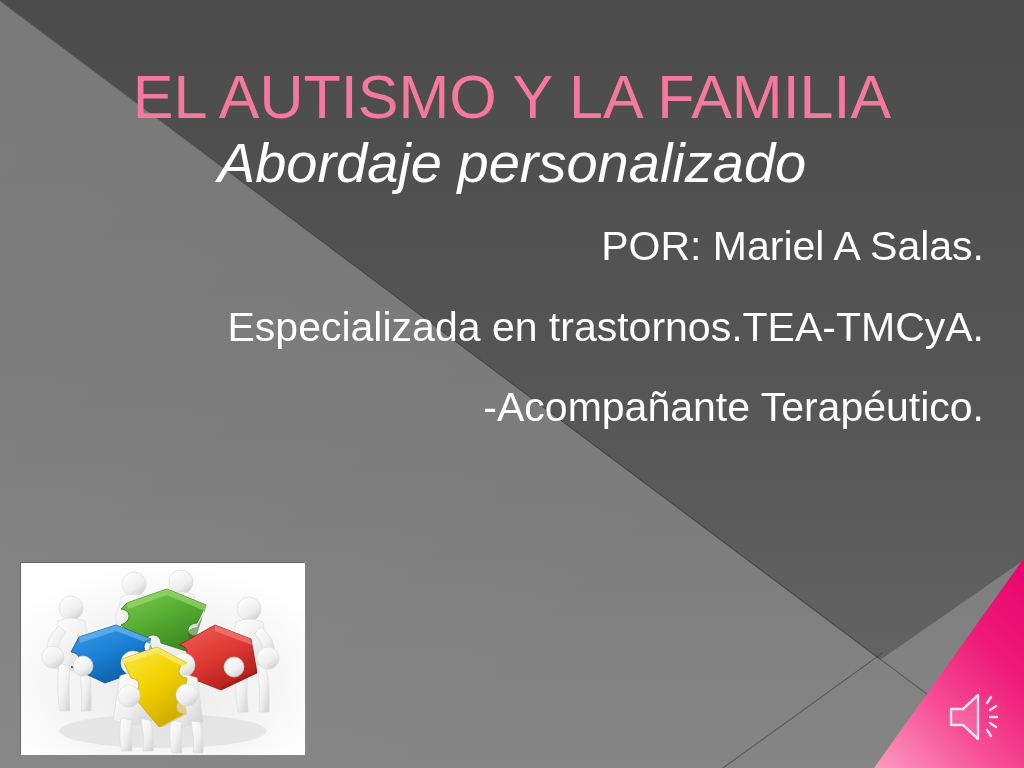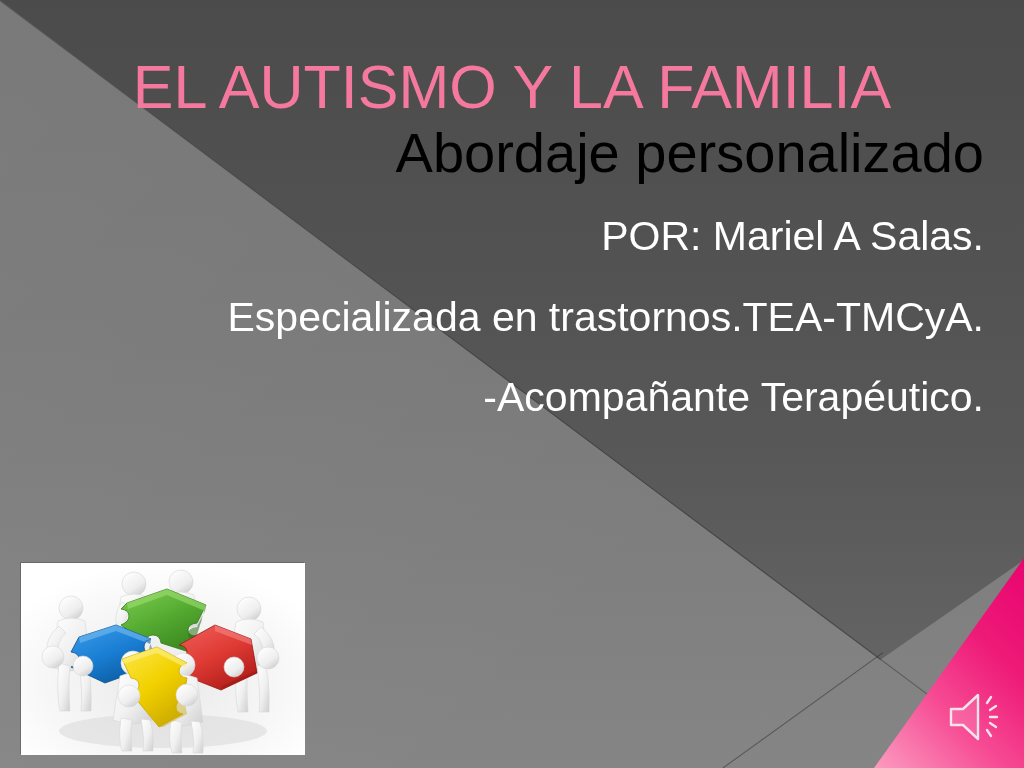--- a/index.html
+++ b/index.html
@@ -68,41 +68,42 @@
     height: 210px;
     background: linear-gradient(225deg, #e8046f 0%, #ee1b78 35%, #f74d95 65%, #fb9cc0 100%);
     -webkit-clip-path: polygon(100% 0, 100% 100%, 0 100%);
     clip-path: polygon(100% 0, 100% 100%, 0 100%);
   }
 
   
   .text-area {
     position: absolute;
     left: 40px;
-    top: 56px;
+    top: 66px;
     width: 944px;
   }
   .slide-title {
     margin: 0;
     text-align: center;
     color: #f5789e;
     font-size: 61px;
     line-height: 1.02;
     font-weight: normal;
     letter-spacing: 0px;
     white-space: nowrap;
   }
   .slide-subtitle {
     margin: 6px 0 0 0;
-    text-align: right;
-    color: #000000;
+    text-align: center;
+    color: #ffffff;
     font-size: 56px;
     line-height: 1.04;
     font-weight: normal;
     white-space: nowrap;
+    font-style: italic;
   }
   .byline {
     margin: 26px 0 0 0;
     text-align: right;
     color: #ffffff;
     font-size: 41px;
     line-height: 1.28;
   }
   .byline .line {
     display: block;

